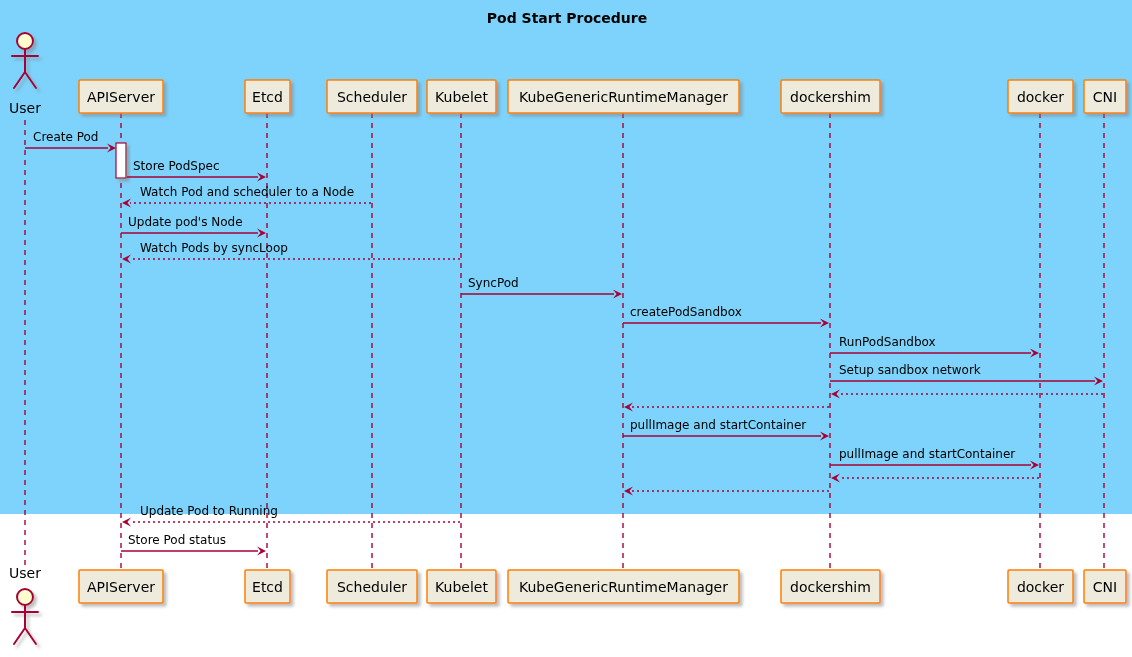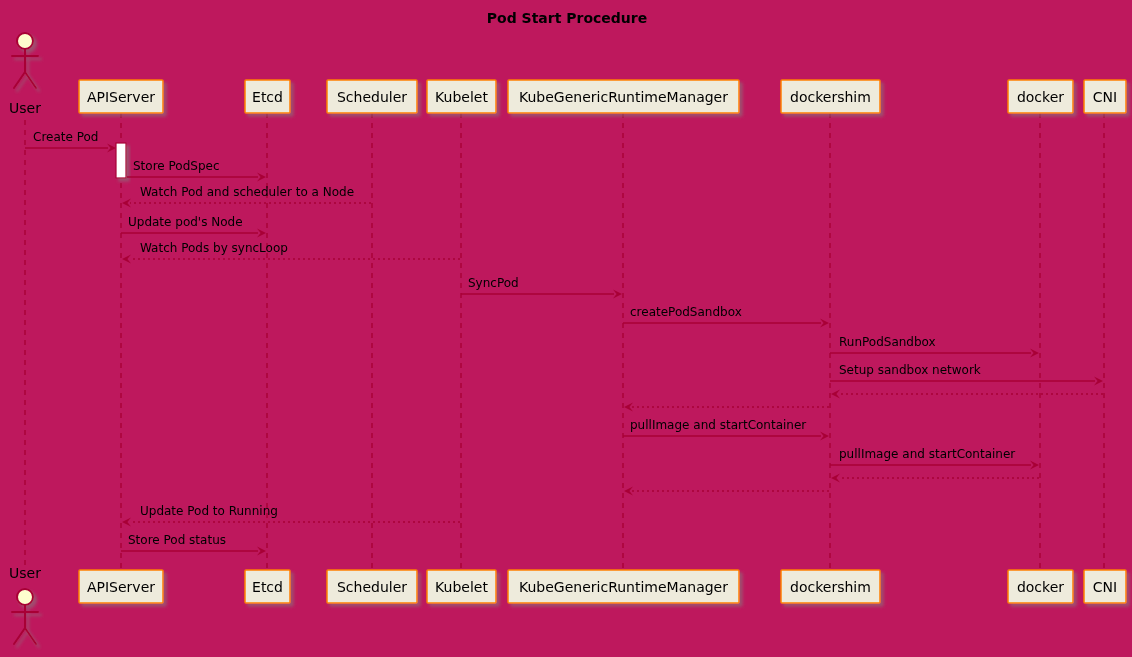--- a/index.html
+++ b/index.html
@@ -10,22 +10,22 @@
   }
   body {
     width: 1132px;
     height: 657px;
     overflow: hidden;
     font-family: "DejaVu Sans", sans-serif;
   }
   #diagram-root {
     position: relative;
     width: 1132px;
-    height: 657px;
-    background: #be185d;
+    height: 514px;
+    background: #7dd3fc;
   }
   svg.diagram-canvas {
     display: block;
     width: 1132px;
     height: 657px;
   }
   .diagram-title {
     font-family: "DejaVu Sans", sans-serif;
     font-size: 14px;
     font-weight: bold;

